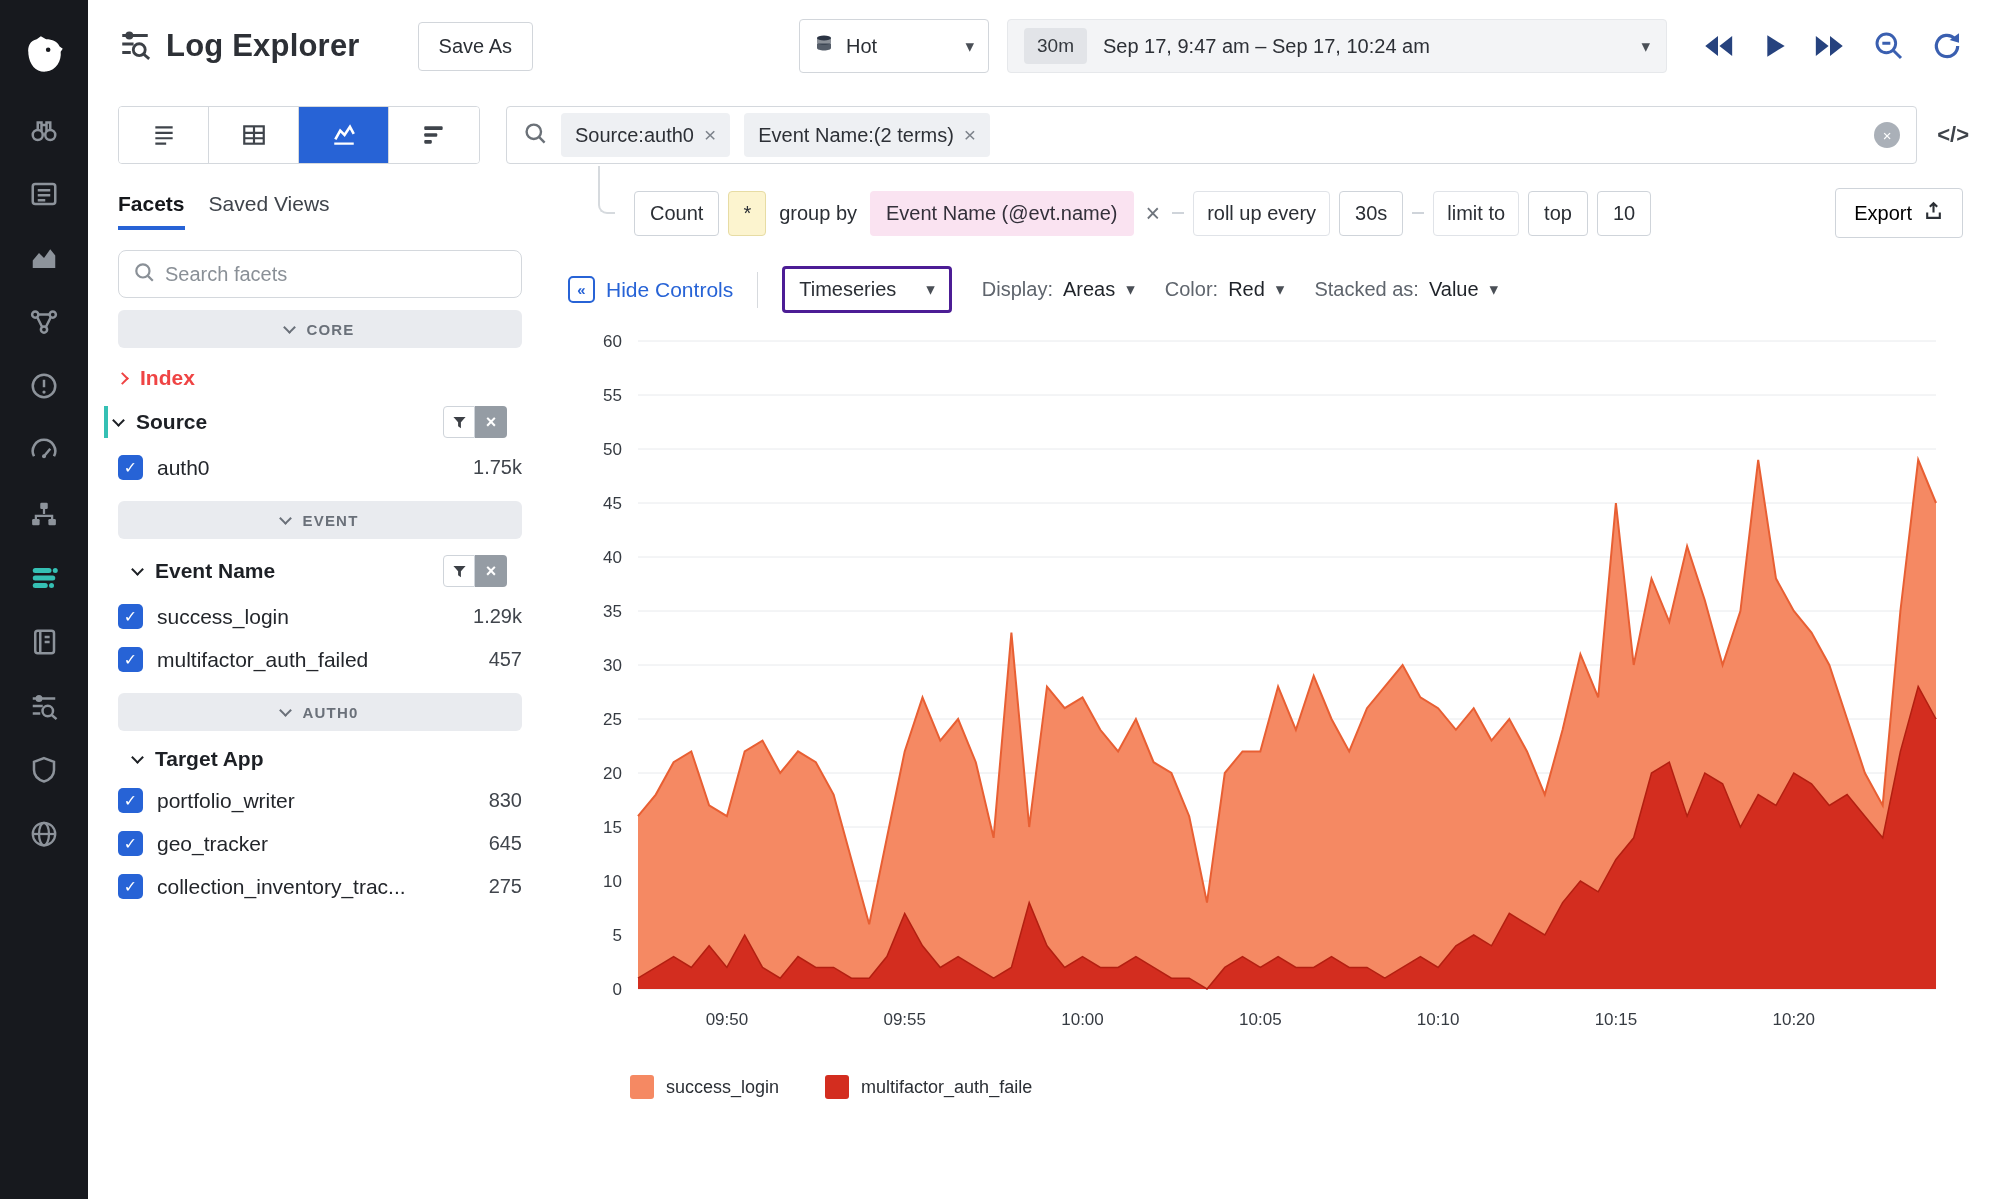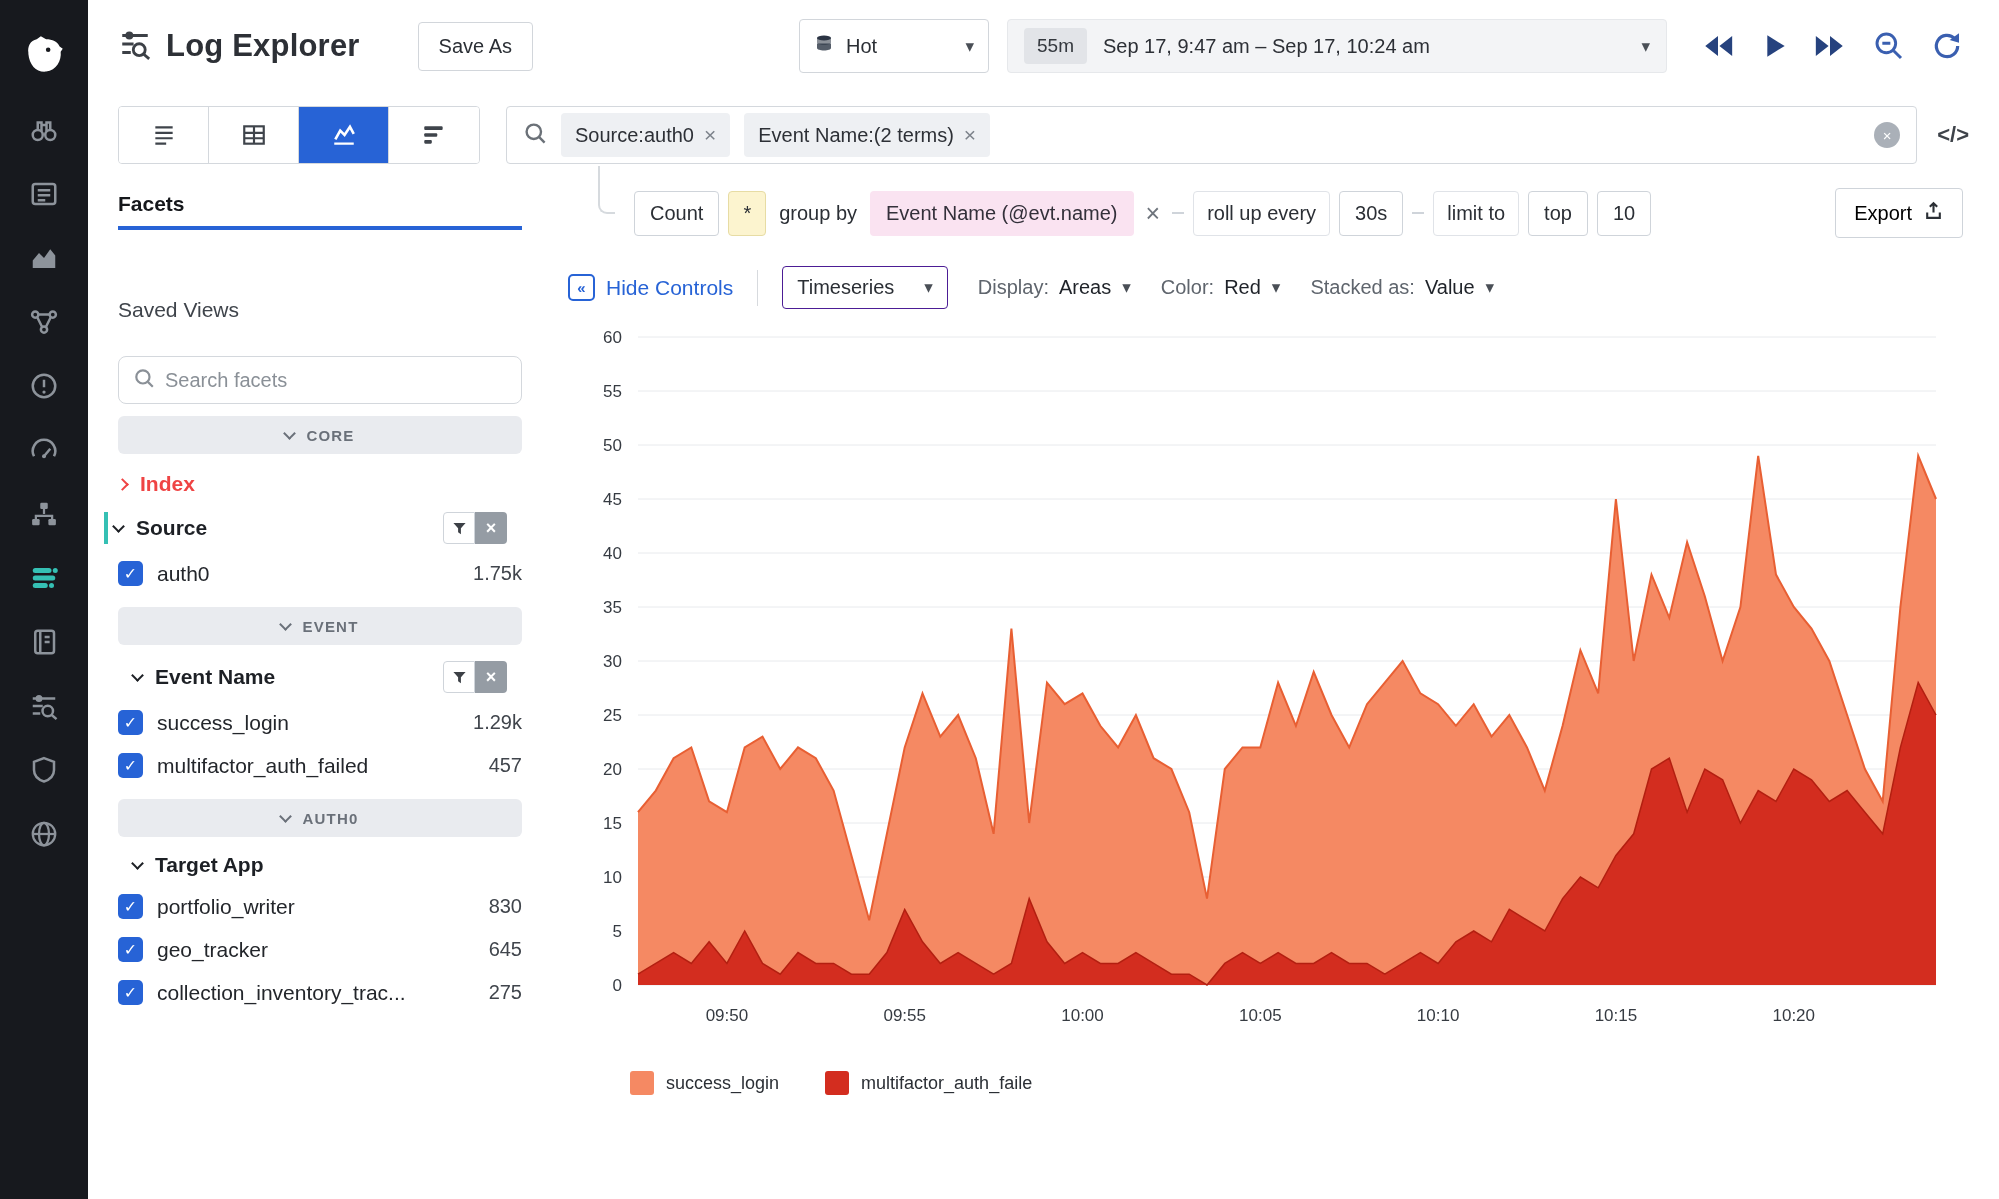--- a/index.html
+++ b/index.html
@@ -42,21 +42,21 @@
   .chip .x { color:#7c828a; font-size:21px; cursor:pointer; }
   .search-input { flex:1; border:none; outline:none; font-size:20px; font-family:inherit; min-width:20px; }
   .clear-circle { width:26px; height:26px; flex:none; border-radius:50%; background:#aab0b8; color:#fff; font-size:15px; display:flex; align-items:center; justify-content:center; cursor:pointer; }
   .code-btn { margin-left:20px; font-size:22px; font-weight:700; color:#3e434a; cursor:pointer; white-space:nowrap; }
 
   
   .content { flex:1; display:flex; min-height:0; }
 
   
   .facets { width:462px; flex:none; padding:14px 28px 0 30px; overflow:hidden; }
-  .tabs { display:flex; gap:68px; margin-bottom:20px;flex-direction:column; }
+  .tabs { display:flex; gap:24px; margin-bottom:20px; }
   .tab { font-size:21px; color:#3f444b; padding-bottom:10px; cursor:pointer; border-bottom:4px solid transparent; }
   .tab.active { font-weight:700; color:#15171b; border-bottom-color:#2763d6; }
   .facet-search { height:48px; border:1px solid #d4d8dd; border-radius:8px; display:flex; align-items:center; padding:0 14px; gap:10px; }
   .facet-search input { border:none; outline:none; font-size:20px; font-family:inherit; flex:1; color:#2b2f35; }
   .facet-search input::placeholder { color:#8a9097; }
   .showing-row { display:flex; align-items:center; gap:10px; margin:22px 0 14px; }
   .showing { font-size:20px; font-weight:700; color:#1d2025; }
   .pencil { color:#7d838b; font-size:22px; cursor:pointer; }
   .add-link { margin-left:auto; color:#2763d6; font-size:20px; font-weight:500; cursor:pointer; display:flex; gap:8px; align-items:center; }
   .add-plus { font-size:25px; font-weight:700; }
@@ -83,21 +83,21 @@
   .qframe { border:1px solid #e0e3e8; border-radius:4px; padding:10px 13px; font-size:20px; color:#2b2f35; }
   .qchip-pink { background:#fae3f1; border-radius:4px; padding:11px 16px; font-size:20px; color:#33303a; cursor:pointer; }
   .qx { color:#6f757d; font-size:25px; padding:0 3px; cursor:pointer; }
   .qdash { width:12px; height:2px; background:#cfd4da; }
   .export-btn { margin-left:auto; display:flex; align-items:center; gap:11px; border:1px solid #cfd4da; border-radius:4px; padding:11px 18px; font-size:20px; background:#fff; cursor:pointer; }
 
   .controls { display:flex; align-items:center; margin:28px 0 6px 0; }
   .hide-link { display:flex; align-items:center; gap:11px; color:#2763d6; font-size:21px; font-weight:500; cursor:pointer; }
   .hide-icon { width:27px; height:27px; border:2px solid #2763d6; border-radius:5px; display:flex; align-items:center; justify-content:center; font-size:15px; font-weight:700; }
   .vdiv { width:1px; height:36px; background:#d7dade; margin:0 24px; }
-  .select { border:1px solid #4c1d95; border-radius:4px; padding:9px 14px; display:flex; gap:30px; align-items:center; font-size:20px; cursor:pointer; background:#fff; }
+  .select { border:3px solid #4c1d95; border-radius:4px; padding:9px 14px; display:flex; gap:30px; align-items:center; font-size:20px; cursor:pointer; background:#fff; }
   .ctl-label { color:#5f656d; font-size:20px; margin-left:30px; margin-right:10px; }
   .ctl-value { display:flex; gap:11px; align-items:center; font-size:20px; color:#1f2329; font-weight:500; cursor:pointer; }
 
   .chart-wrap { margin-top:12px; }
   .legend { display:flex; gap:46px; align-items:center; margin:4px 0 0 62px; }
   .lg-item { display:flex; gap:12px; align-items:center; font-size:18px; color:#2b2f35; cursor:pointer; }
   .swatch { width:24px; height:24px; border-radius:3px; background:#ccc; }
 </style>
 </head>
 <body>
@@ -241,21 +241,21 @@
               <ellipse cx="10" cy="4" rx="7" ry="2.5"></ellipse>
               <path d="M3 4v4.5c0 1.4 3.1 2.5 7 2.5s7-1.1 7-2.5V4z" opacity=".55"></path>
               <path d="M3 9.5V14c0 1.4 3.1 2.5 7 2.5s7-1.1 7-2.5V9.5z" opacity=".8"></path>
             </svg>
         </span>
         <span class="lbl">Hot</span>
         <span class="caret">▾</span>
       </div>
 
       <div class="time-control">
-        <span class="time-badge">55m</span>
+        <span class="time-badge">30m</span>
         <span class="time-text">Sep 17, 9:47 am – Sep 17, 10:24 am</span>
         <span class="caret">▾</span>
       </div>
 
       <div class="playback">
         <span class="pb-btn">
           <svg viewBox="0 0 24 24" width="34" height="34" fill="#26427e">
               <path d="M12 5L3 12l9 7zM22 5l-9 7 9 7z"></path>
             </svg>
         </span>

